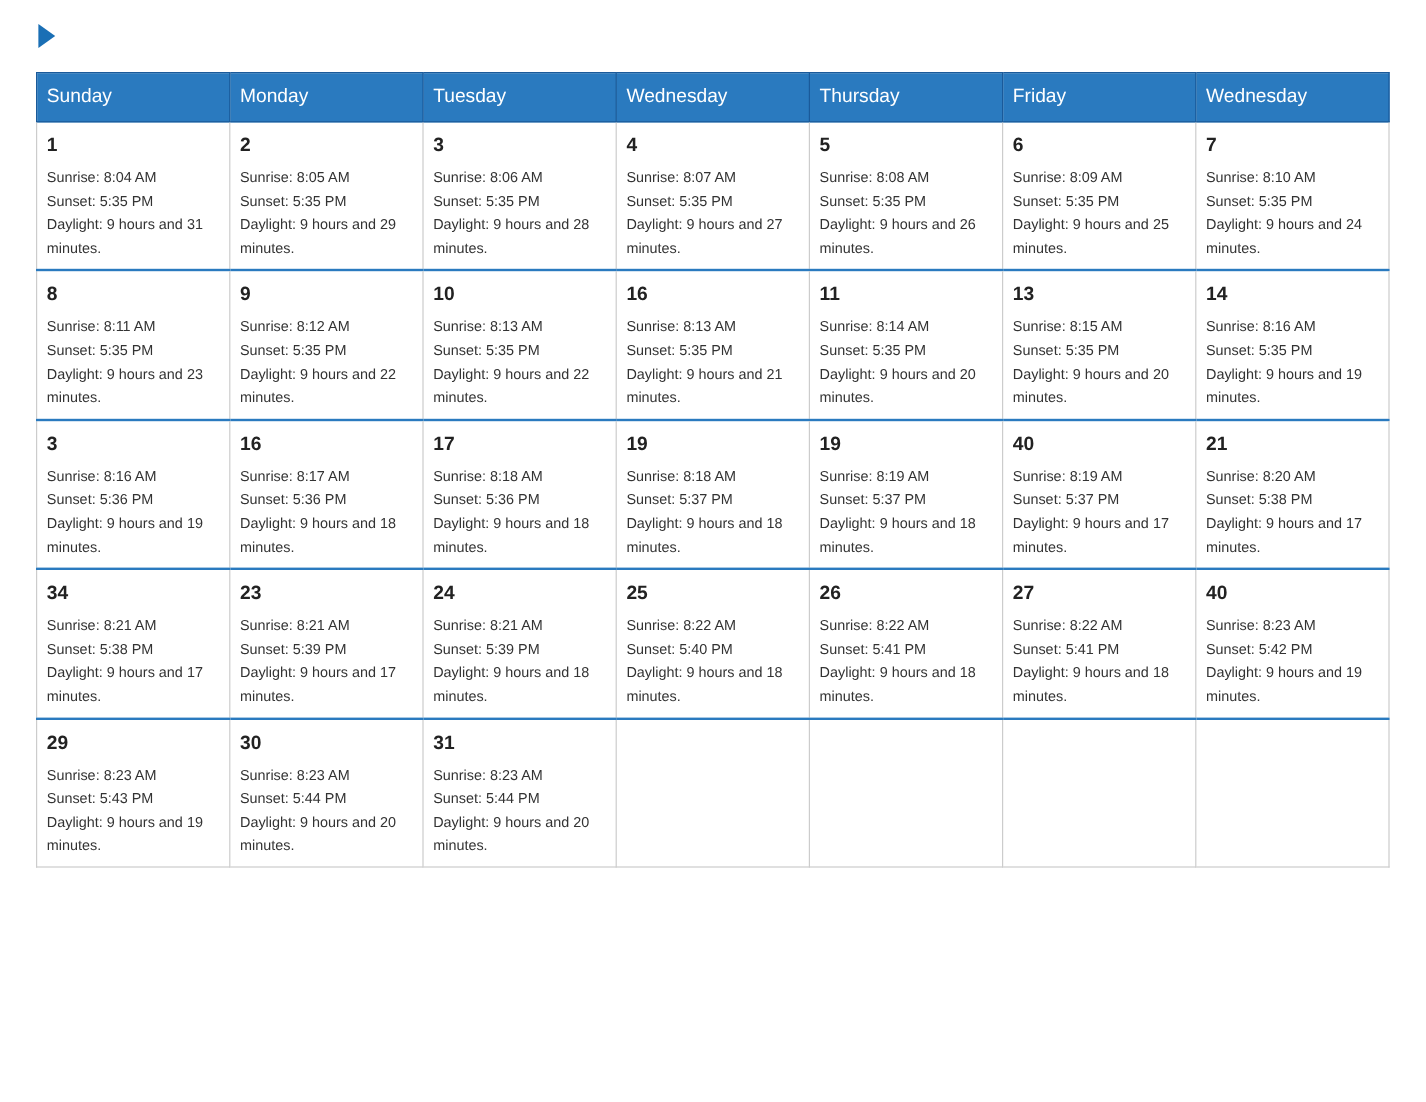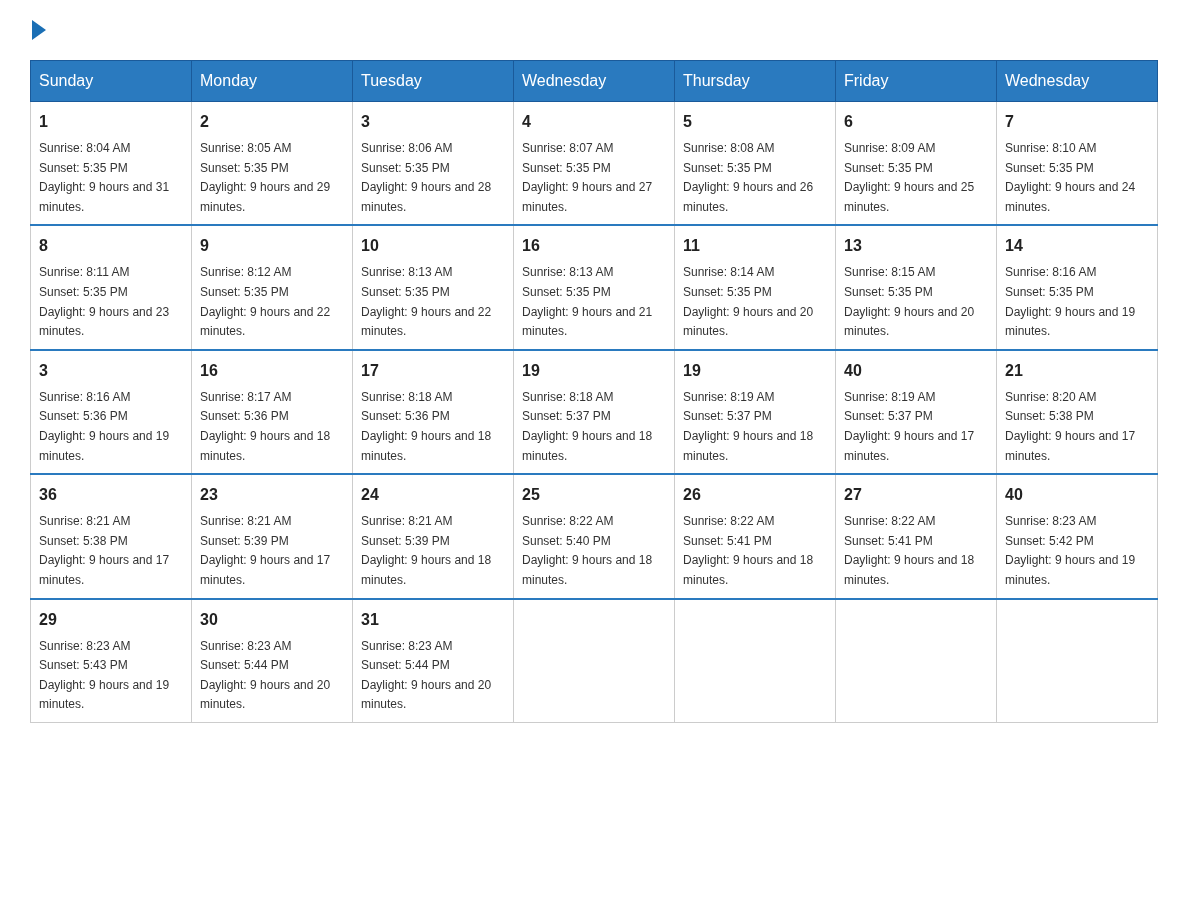--- a/index.html
+++ b/index.html
@@ -215,21 +215,21 @@
         <span class="day-number">40</span>
         <span class="day-info">Sunrise: 8:19 AM<br>Sunset: 5:37 PM<br>Daylight: 9 hours and 17 minutes.</span>
       </td>
         <td>
         <span class="day-number">21</span>
         <span class="day-info">Sunrise: 8:20 AM<br>Sunset: 5:38 PM<br>Daylight: 9 hours and 17 minutes.</span>
       </td>
       </tr>
       <tr class="row-border">
         <td>
-        <span class="day-number">36</span>
+        <span class="day-number">34</span>
         <span class="day-info">Sunrise: 8:21 AM<br>Sunset: 5:38 PM<br>Daylight: 9 hours and 17 minutes.</span>
       </td>
         <td>
         <span class="day-number">23</span>
         <span class="day-info">Sunrise: 8:21 AM<br>Sunset: 5:39 PM<br>Daylight: 9 hours and 17 minutes.</span>
       </td>
         <td>
         <span class="day-number">24</span>
         <span class="day-info">Sunrise: 8:21 AM<br>Sunset: 5:39 PM<br>Daylight: 9 hours and 18 minutes.</span>
       </td>

